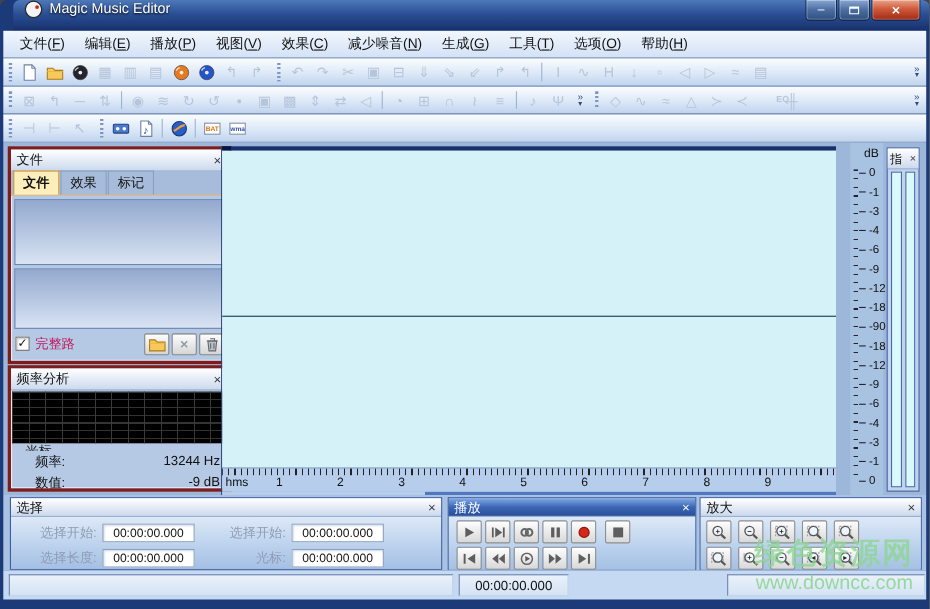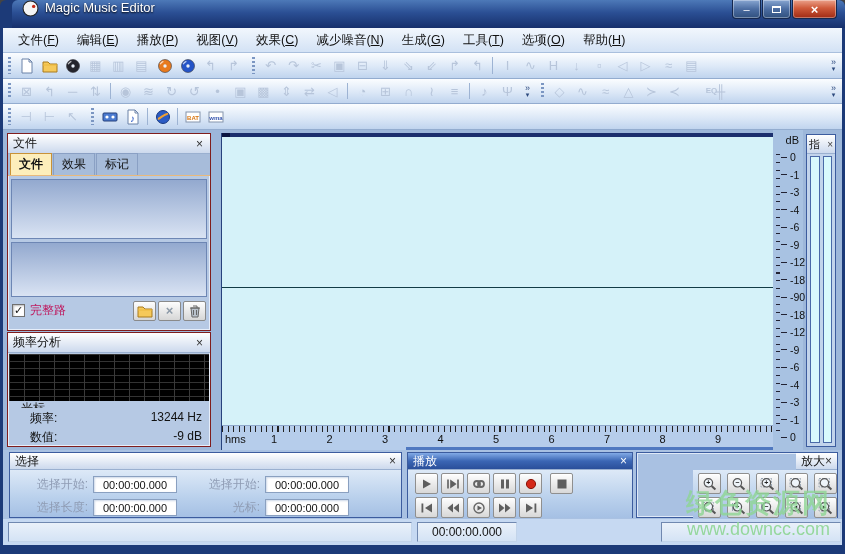--- a/index.html
+++ b/index.html
@@ -45,21 +45,21 @@
   .tb-icon .g.sm{font-size:8px;font-weight:bold;padding-left:28px;}
   .tb-sep{width:1px;align-self:stretch;margin:3px 3px;background:#9db3d3;}
   .chevron{margin-left:auto;width:13px;display:flex;flex-direction:column;align-items:center;justify-content:center;color:#2d4a7e;}
   .chevron .c1{font-size:9px;line-height:7px;}
   .chevron .c2{font-size:7px;line-height:6px;}
   .chevron.inline{margin-left:2px;}
 
   
   .main{position:absolute;left:3px;right:3px;top:130px;height:320px;background:#9db7da;}
 
-  .panel{border:1px solid #7f1d1d;background:#b6c9e4;box-shadow:0 0 0 1px #e6eefa inset;}
+  .panel{border:3px solid #7f1d1d;background:#b6c9e4;box-shadow:0 0 0 1px #e6eefa inset;}
   .ptitle{height:20px;background:linear-gradient(180deg,#ffffff,#ccd9ed);border-bottom:1px solid #9ab0d0;
     display:flex;align-items:center;padding:0 5px;font-size:12px;color:#111;}
   .ptitle .x{margin-left:auto;font-size:12px;color:#333;padding:0 2px;}
 
   .files-panel{position:absolute;left:4px;top:3px;width:204px;height:198px;}
   .tabs{height:22px;background:#a7bcda;display:flex;align-items:flex-end;padding:2px 2px 0 2px;border-bottom:1px solid #e8b97c;}
   .tab{font-size:12px;padding:2px 8px 2px;border:1px solid #8aa0c4;border-bottom:none;margin-right:1px;color:#111;}
   .tab.active{background:#fdeebb;border-color:#c89238;font-weight:bold;}
   .listbox{margin:3px 3px 0 3px;height:60px;border:1px solid #6d86b4;
     background:linear-gradient(180deg,#93a9cf,#d9e3f3);}
@@ -75,21 +75,21 @@
 
   .freq-panel{position:absolute;left:4px;top:202px;width:204px;height:115px;}
   .spectrum{margin:1px;height:47px;background:#000;
     background-image:repeating-linear-gradient(90deg,#3a3a3a 0 1px,transparent 1px 15px),
                      repeating-linear-gradient(180deg,#333 0 1px,transparent 1px 7px);}
   .cursor-clip{height:6px;overflow:hidden;font-size:12px;color:#222;padding-left:13px;line-height:13px;}
   .freq-row{display:flex;font-size:12px;color:#111;padding:2px 8px 0 22px;}
   .freq-row .fv{margin-left:auto;}
 
   
-  .wave{position:absolute;left:218px;top:3px;width:559px;height:317px;border-left:1px solid #27427c;}
+  .wave{position:absolute;left:198px;top:3px;width:559px;height:317px;border-left:1px solid #27427c;}
   .wave-top{height:4px;background:#1b2f6e;position:relative;}
   .wave-top .block{position:absolute;left:0;top:0;width:8px;height:4px;background:#0a1440;}
   .wave-canvas{height:288px;background:#d5f2f9;position:relative;}
   .center-line{position:absolute;left:0;right:0;top:52%;height:1px;background:#123c46;}
   .ruler{height:22px;background:#b6cdeb;position:relative;border-top:1px solid #8fa8cc;}
   .ruler .ticks{position:absolute;left:0;right:0;top:0;height:6px;
     background:repeating-linear-gradient(90deg,#222 0 1px,transparent 1px 5.55px);}
   .ruler .num{position:absolute;top:7px;font-size:11px;color:#111;width:14px;text-align:center;}
   .ruler .unit{position:absolute;left:3px;top:7px;font-size:11px;color:#111;}
   .hscroll{height:3px;background:linear-gradient(90deg,#b6cdeb 0 33%,#4f78c0 33%);}
@@ -127,21 +127,21 @@
   .sel-input{height:17px;background:#fff;border:1px solid #8aa0c0;box-shadow:inset 1px 1px 2px #cdd8e8;
     font-size:11px;color:#111;text-align:center;width:84px;padding:0;}
 
   .play-panel{left:404px;width:226px;}
   .btn-row{display:flex;gap:3px;padding:3px 0 0 7px;}
   .pbtn{width:23px;height:21px;border:1px solid #8f8f8f;border-radius:2px;
     background:linear-gradient(180deg,#fefefe,#d8d8d8);display:flex;align-items:center;justify-content:center;
     box-shadow:inset 0 1px 0 #fff;}
   .pbtn.gap{margin-left:5px;}
 
-  .zoom-panel{left:633px;width:202px;align-items:flex-end;}
+  .zoom-panel{left:633px;width:202px;}
   .zbtn-row{display:flex;gap:6px;padding:3px 0 0 5px;}
 
   
   .statusbar{position:absolute;left:3px;right:3px;top:519px;height:26px;background:#c6d9f2;}
   .sfield{position:absolute;top:3px;height:20px;background:linear-gradient(180deg,#eaf1fa,#d4e3f5);
     border:1px solid;border-color:#7088b0 #c2d4ea #c2d4ea #7088b0;
     font-size:12px;color:#111;display:flex;align-items:center;justify-content:center;overflow:hidden;white-space:nowrap;}
   .sf1{left:5px;width:404px;}
   .sf2{left:414px;width:100px;}
   .sf3{left:518px;width:136px;}

